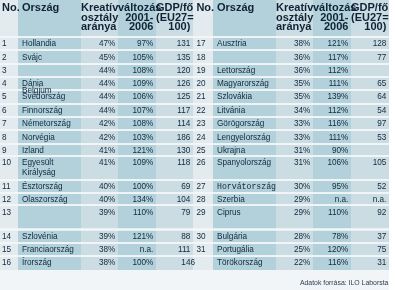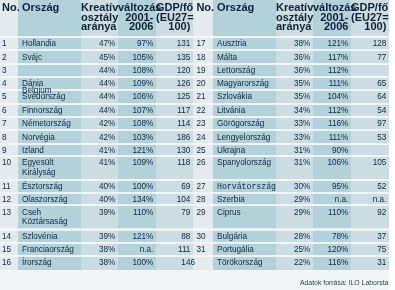--- a/index.html
+++ b/index.html
@@ -79,21 +79,20 @@
       <div class="cell nm" style="left: 217px; width: 59px; top: 39.1px;">Ausztria</div>
       <div class="cell num" style="left: 276px; width: 34.4px; top: 39.1px;">38%</div>
       <div class="cell num" style="left: 313px; width: 35.4px; top: 39.1px;">121%</div>
       <div class="cell num" style="left: 351px; width: 35.4px; top: 39.1px;">128</div>
       <div class="cell nm" style="left: 2px; width: 16px; top: 52.6px;">2</div>
       <div class="cell nm" style="left: 22px; width: 59px; top: 52.6px;">Svájc</div>
       <div class="cell num" style="left: 81px; width: 34.4px; top: 52.6px;">45%</div>
       <div class="cell num" style="left: 118px; width: 35.4px; top: 52.6px;">105%</div>
       <div class="cell num" style="left: 156px; width: 34.4px; top: 52.6px;">135</div>
       <div class="cell nm" style="left: 196.4px; width: 16.6px; top: 52.6px;">18</div>
-      <div class="cell nm" style="left: 217px; width: 59px; top: 52.6px;">Málta</div>
       <div class="cell num" style="left: 276px; width: 34.4px; top: 52.6px;">36%</div>
       <div class="cell num" style="left: 313px; width: 35.4px; top: 52.6px;">117%</div>
       <div class="cell num" style="left: 351px; width: 35.4px; top: 52.6px;">77</div>
       <div class="cell nm" style="left: 2px; width: 16px; top: 65.8px;">3</div>
       <div class="cell nm" style="left: 22px; width: 59px; top: 65.8px; margin-top: 20px;">Belgium</div>
       <div class="cell num" style="left: 81px; width: 34.4px; top: 65.8px;">44%</div>
       <div class="cell num" style="left: 118px; width: 35.4px; top: 65.8px;">108%</div>
       <div class="cell num" style="left: 156px; width: 34.4px; top: 65.8px;">120</div>
       <div class="cell nm" style="left: 196.4px; width: 16.6px; top: 65.8px;">19</div>
       <div class="cell nm" style="left: 217px; width: 59px; top: 65.8px;">Lettország</div>
@@ -111,21 +110,21 @@
       <div class="cell num" style="left: 313px; width: 35.4px; top: 79.3px;">111%</div>
       <div class="cell num" style="left: 351px; width: 35.4px; top: 79.3px;">65</div>
       <div class="cell nm" style="left: 2px; width: 16px; top: 92.4px;">5</div>
       <div class="cell nm" style="left: 22px; width: 59px; top: 92.4px;">Svédország</div>
       <div class="cell num" style="left: 81px; width: 34.4px; top: 92.4px;">44%</div>
       <div class="cell num" style="left: 118px; width: 35.4px; top: 92.4px;">106%</div>
       <div class="cell num" style="left: 156px; width: 34.4px; top: 92.4px;">125</div>
       <div class="cell nm" style="left: 196.4px; width: 16.6px; top: 92.4px;">21</div>
       <div class="cell nm" style="left: 217px; width: 59px; top: 92.4px;">Szlovákia</div>
       <div class="cell num" style="left: 276px; width: 34.4px; top: 92.4px;">35%</div>
-      <div class="cell num" style="left: 313px; width: 35.4px; top: 92.4px;">104%</div>
+      <div class="cell num" style="left: 313px; width: 35.4px; top: 92.4px;">139%</div>
       <div class="cell num" style="left: 351px; width: 35.4px; top: 92.4px;">64</div>
       <div class="cell nm" style="left: 2px; width: 16px; top: 105.8px;">6</div>
       <div class="cell nm" style="left: 22px; width: 59px; top: 105.8px;">Finnország</div>
       <div class="cell num" style="left: 81px; width: 34.4px; top: 105.8px;">44%</div>
       <div class="cell num" style="left: 118px; width: 35.4px; top: 105.8px;">107%</div>
       <div class="cell num" style="left: 156px; width: 34.4px; top: 105.8px;">117</div>
       <div class="cell nm" style="left: 196.4px; width: 16.6px; top: 105.8px;">22</div>
       <div class="cell nm" style="left: 217px; width: 59px; top: 105.8px;">Litvánia</div>
       <div class="cell num" style="left: 276px; width: 34.4px; top: 105.8px;">34%</div>
       <div class="cell num" style="left: 313px; width: 35.4px; top: 105.8px;">112%</div>
@@ -185,22 +184,20 @@
       <div class="cell nm" style="left: 22px; width: 59px; top: 195.4px;">Olaszország</div>
       <div class="cell num" style="left: 81px; width: 34.4px; top: 195.4px;">40%</div>
       <div class="cell num" style="left: 118px; width: 35.4px; top: 195.4px;">134%</div>
       <div class="cell num" style="left: 156px; width: 34.4px; top: 195.4px;">104</div>
       <div class="cell nm" style="left: 196.4px; width: 16.6px; top: 195.4px;">28</div>
       <div class="cell nm" style="left: 217px; width: 59px; top: 195.4px;">Szerbia</div>
       <div class="cell num" style="left: 276px; width: 34.4px; top: 195.4px;">29%</div>
       <div class="cell num" style="left: 313px; width: 35.4px; top: 195.4px;">n.a.</div>
       <div class="cell num" style="left: 351px; width: 35.4px; top: 195.4px;">n.a.</div>
       <div class="cell nm" style="left: 2px; width: 16px; top: 207.5px;">13</div>
-      <div class="cell nm" style="left: 22px; width: 59px; top: 207.5px;">Cseh
-Köztársaság</div>
       <div class="cell num" style="left: 81px; width: 34.4px; top: 207.5px;">39%</div>
       <div class="cell num" style="left: 118px; width: 35.4px; top: 207.5px;">110%</div>
       <div class="cell num" style="left: 156px; width: 34.4px; top: 207.5px;">79</div>
       <div class="cell nm" style="left: 196.4px; width: 16.6px; top: 207.5px;">29</div>
       <div class="cell nm" style="left: 217px; width: 59px; top: 207.5px;">Ciprus</div>
       <div class="cell num" style="left: 276px; width: 34.4px; top: 207.5px;">29%</div>
       <div class="cell num" style="left: 313px; width: 35.4px; top: 207.5px;">110%</div>
       <div class="cell num" style="left: 351px; width: 35.4px; top: 207.5px;">92</div>
       <div class="cell nm" style="left: 2px; width: 16px; top: 231.7px;">14</div>
       <div class="cell nm" style="left: 22px; width: 59px; top: 231.7px;">Szlovénia</div>

